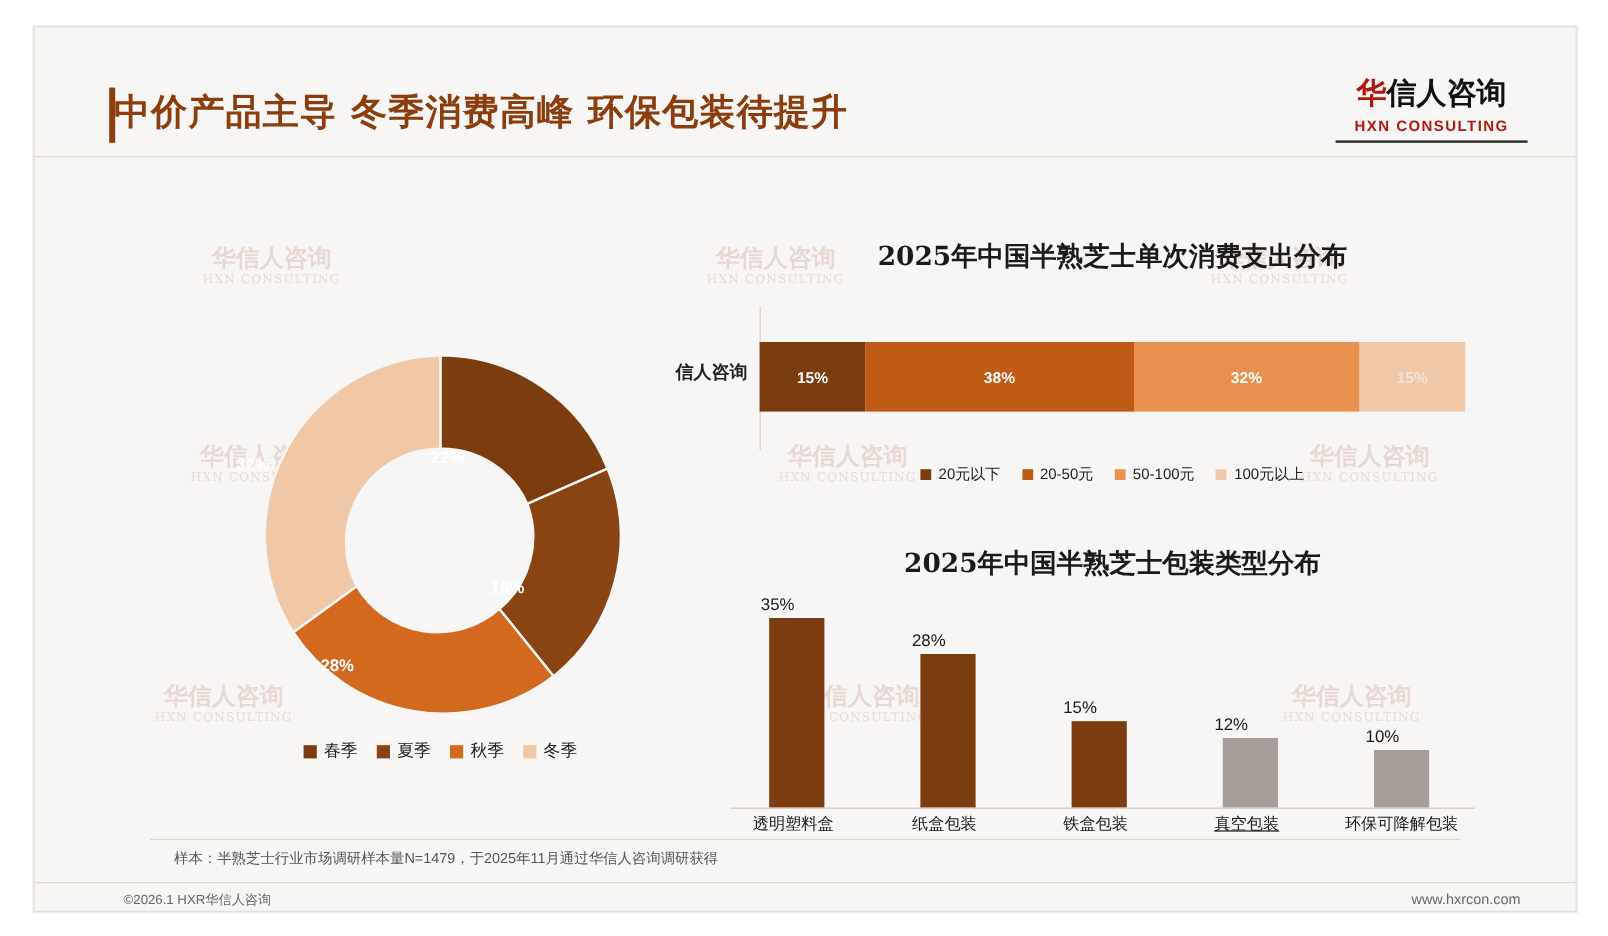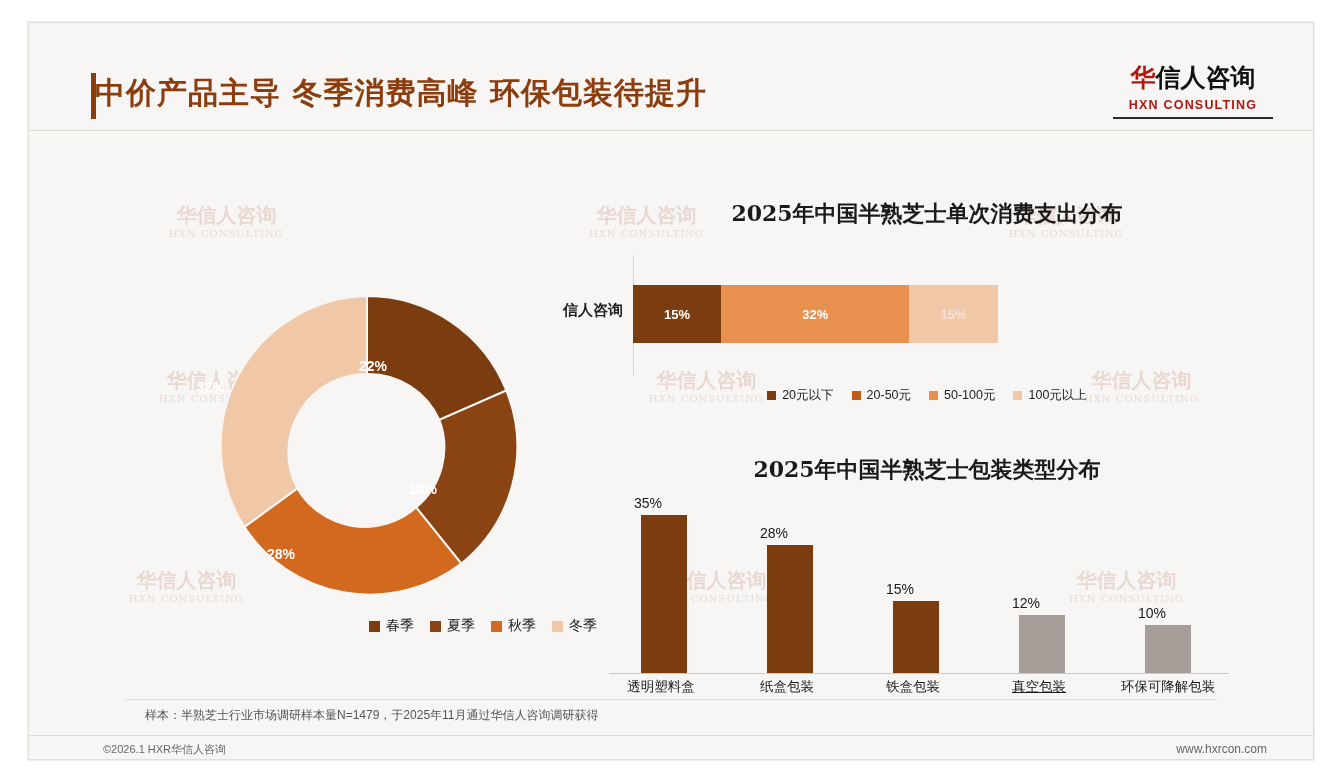--- a/index.html
+++ b/index.html
@@ -63,21 +63,21 @@
     font-family:"DejaVu Serif","Liberation Serif",serif;
     white-space:nowrap;
   }
   
   .donut-wrap{position:absolute;left:108px;top:228px;width:460px;height:400px;}
   .donut-label{
     position:absolute;font-size:14px;font-weight:bold;color:#fff;
   }
   .donut-legend{
     position:absolute;left:108px;top:594px;width:460px;
-    display:flex;justify-content:flex-end;gap:16px;align-items:center;
+    display:flex;justify-content:center;gap:16px;align-items:center;
   }
   .lg-item{display:flex;align-items:center;gap:6px;font-size:14px;color:#222;}
   .lg-sw{width:11px;height:11px;display:inline-block;}
   
   .stack-wrap{position:absolute;left:604px;top:262px;width:588px;height:58px;}
   .stack-axis-v{position:absolute;left:604px;top:232px;width:1px;height:120px;background:#d8d2cb;}
   .stack-cat{
     position:absolute;left:490px;top:278px;width:104px;text-align:right;
     font-size:15px;font-weight:bold;color:#222;
   }
@@ -175,21 +175,21 @@
     <svg width="460" height="400" viewBox="0 0 460 400">
 
       <path d="M230 45 A150 150 0 0 1 369.3 139.5 L302.4 168.9 A78 78 0 0 0 230 123 Z" fill="#7b3d10" stroke="#f7f6f4" stroke-width="2"></path>
 
       <path d="M369.3 139.5 A150 150 0 0 1 324.3 312.6 L279.1 256.4 A78 78 0 0 0 302.4 168.9 Z" fill="#8a4413" stroke="#f7f6f4" stroke-width="2"></path>
 
       <path d="M324.3 312.6 A150 150 0 0 1 107.4 275.9 L160.3 237.4 A78 78 0 0 0 279.1 256.4 Z" fill="#d2691e" stroke="#f7f6f4" stroke-width="2"></path>
 
       <path d="M107.4 275.9 A150 150 0 0 1 230 45 L230 123 A78 78 0 0 0 160.3 237.4 Z" fill="#f0c8a8" stroke="#f7f6f4" stroke-width="2"></path>
     </svg>
-    <div class="donut-label" style="left:222px;top:107px;">22%</div>
+    <div class="donut-label" style="left:222px;top:122px;">22%</div>
     <div class="donut-label" style="left:272px;top:230px;">18%</div>
     <div class="donut-label" style="left:130px;top:295px;">28%</div>
     <div class="donut-label" style="left:60px;top:128px;">32%</div>
   </div>
 
   <div class="donut-legend">
     <div class="lg-item">
       <span class="lg-sw" style="background:#7b3d10;"></span>
       <span>春季</span>
     </div>
@@ -207,20 +207,21 @@
     </div>
   </div>
 
   <div class="chart-title" style="left:604px;top:176px;width:588px;text-align:center;">2025年中国半熟芝士单次消费支出分布</div>
 
   <div class="stack-axis-v"></div>
   <div class="stack-cat">信人咨询</div>
 
   <div class="stack-wrap">
     <div class="seg" style="width:15%;background:#7b3d10;">15%</div>
+    <div class="seg" style="width:38%;background:#c05a17;">38%</div>
     <div class="seg" style="width:32%;background:#e8914e;">32%</div>
     <div class="seg light" style="width:15%;background:#f0c8a8;">15%</div>
   </div>
 
   <div class="stack-legend">
     <div class="lg-item">
       <span class="lg-sw" style="background:#7b3d10;"></span>
       <span>20元以下</span>
     </div>
     <div class="lg-item">

